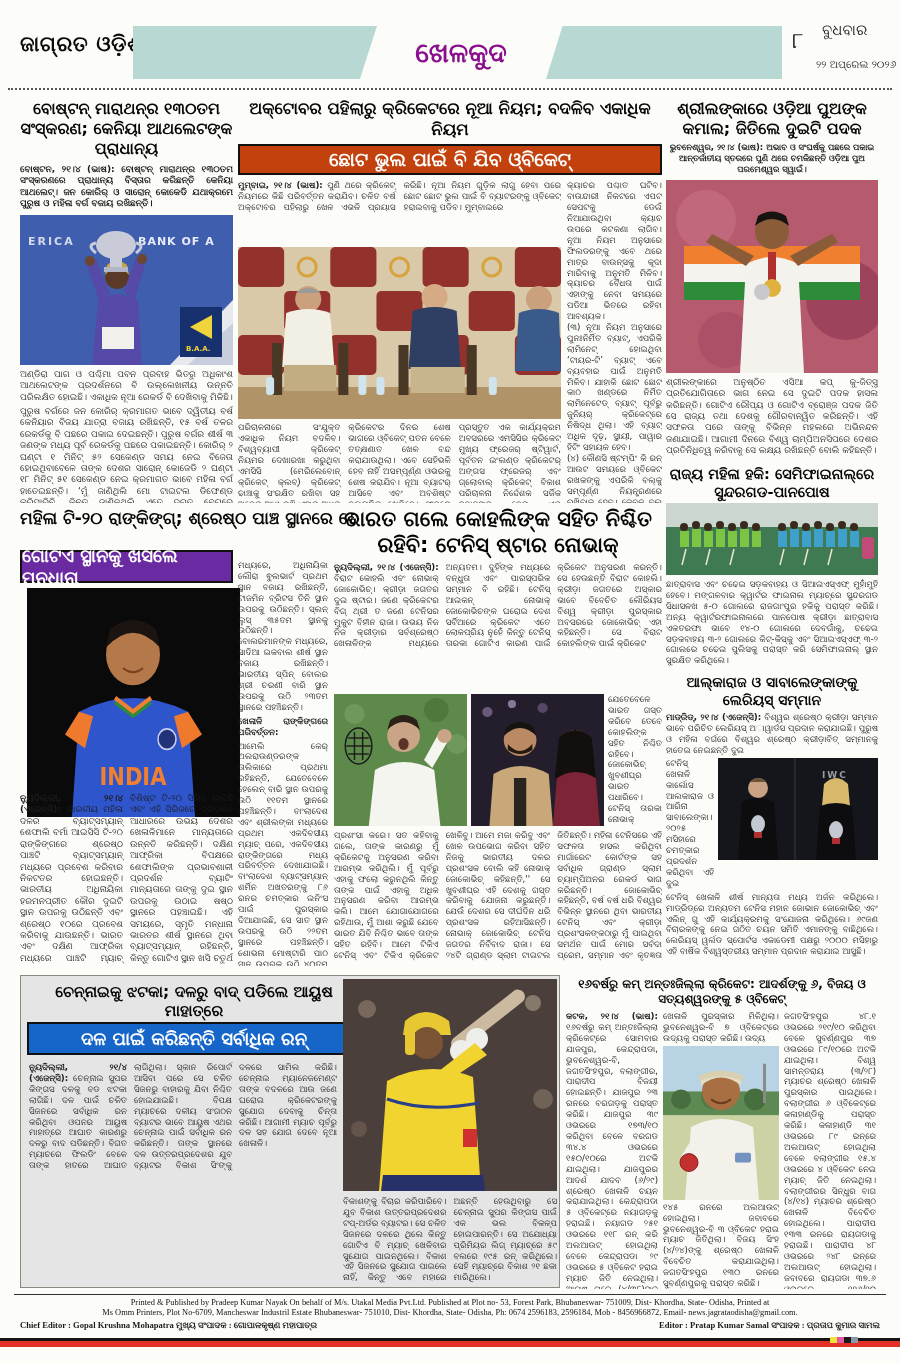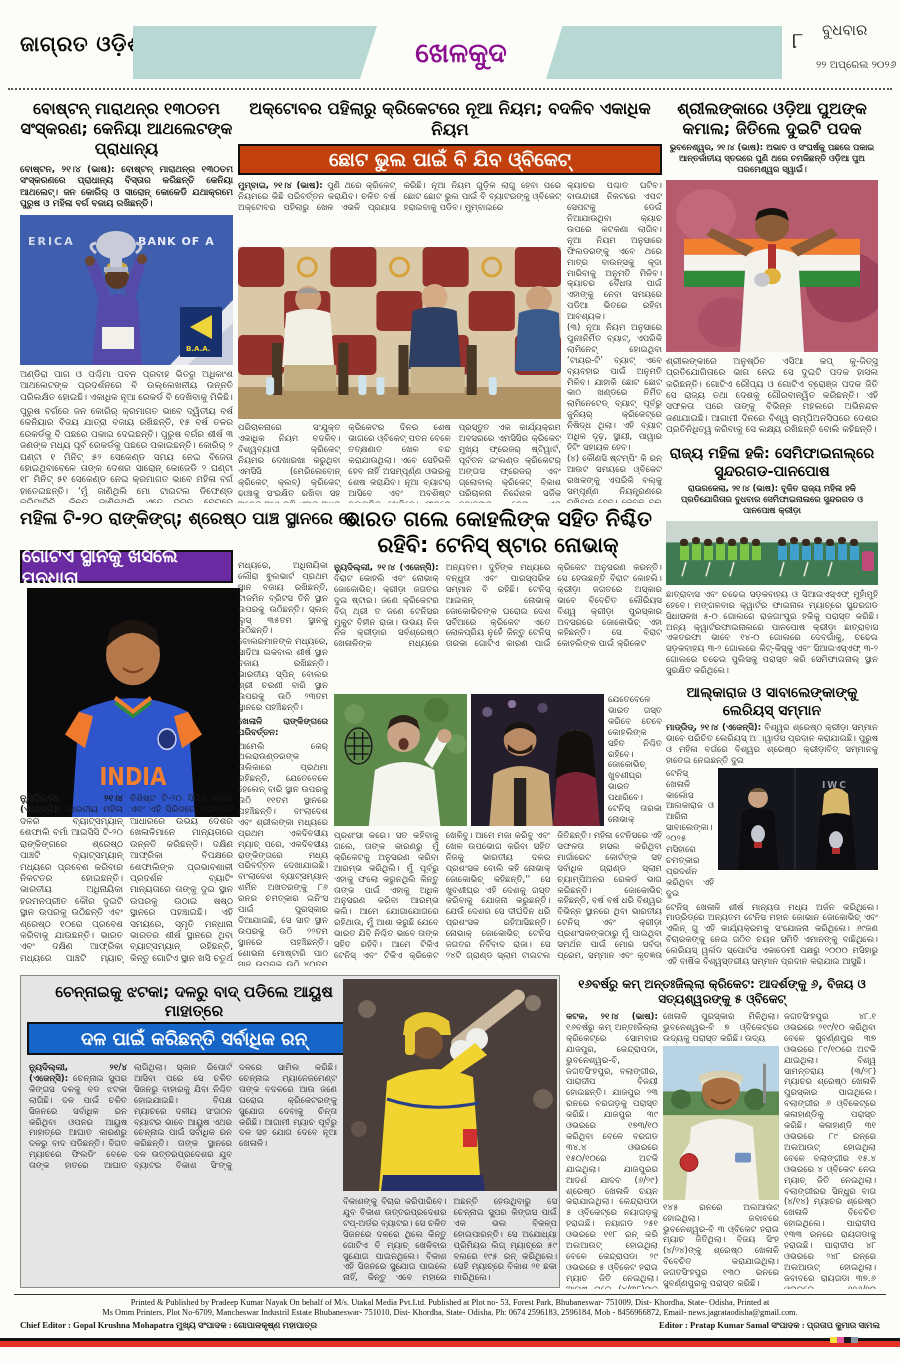--- a/index.html
+++ b/index.html
@@ -223,21 +223,20 @@
         <path d="M80 86 L40 62 L46 54 L88 76 Z" fill="#8a5c38"></path>
         <path d="M132 86 L172 62 L166 54 L124 76 Z" fill="#8a5c38"></path>
         <rect x="102" y="72" width="8" height="30" fill="#b03030"></rect>
         <circle cx="106" cy="108" r="9" fill="#e0b23c"></circle>
           <circle cx="96" cy="112" r="8" fill="#c8c8cc"></circle>
       </svg>
     </figure>
     <div class="bt">ଶ୍ରୀଲଙ୍କାରେ ଅନୁଷ୍ଠିତ ଏସିଆ କପ୍ କୁ-ଜିତ୍ସୁ ପ୍ରତିଯୋଗିତାରେ ଭାଗ ନେଇ ସେ ଦୁଇଟି ପଦକ ହାସଲ କରିଛନ୍ତି। ଗୋଟିଏ ରୌପ୍ୟ ଓ ଗୋଟିଏ ବ୍ରୋଞ୍ଜ ପଦକ ଜିତି ସେ ରାଜ୍ୟ ତଥା ଦେଶକୁ ଗୌରବାନ୍ୱିତ କରିଛନ୍ତି। ଏହି ସଫଳତା ପରେ ତାଙ୍କୁ ବିଭିନ୍ନ ମହଲରେ ଅଭିନନ୍ଦନ ଜଣାଯାଇଛି। ଆଗାମୀ ଦିନରେ ବିଶ୍ୱ ଚାମ୍ପିଅନସିପରେ ଦେଶର ପ୍ରତିନିଧିତ୍ୱ କରିବାକୁ ସେ ଲକ୍ଷ୍ୟ ରଖିଛନ୍ତି ବୋଲି କହିଛନ୍ତି।</div>
 
     <div class="hl a6-hl">ରାଜ୍ୟ ମହିଳା ହକି: ସେମିଫାଇନାଲ୍‌ରେ ସୁନ୍ଦରଗଡ-ପାନପୋଷ</div>
-    <div class="c-intro"><span>ରାଉରକେଲା, ୨୧।୪ (ଭାଷ):</span> <span>ବୃଜିତ ରାଜ୍ୟ ମହିଳା ହକି ପ୍ରତିଯୋଗିତାର ବୁଧବାର ସେମିଫାଇନାଲରେ ସୁନ୍ଦରଗଡ ଓ ପାନପୋଷ କ୍ରୀଡ଼ା</span></div>
     <figure class="a6-photo">
       <svg viewBox="0 0 212 72" preserveAspectRatio="none">
         <rect width="212" height="24" fill="#ccd6d0"></rect>
         <rect y="24" width="212" height="48" fill="#3f7a52"></rect>
         <g>
           <g fill="#7cc544">
             <rect x="14" y="28" width="9" height="16"></rect>
               <rect x="26" y="26" width="9" height="18"></rect>
               <rect x="38" y="28" width="9" height="16"></rect>
               <rect x="50" y="26" width="9" height="18"></rect>

